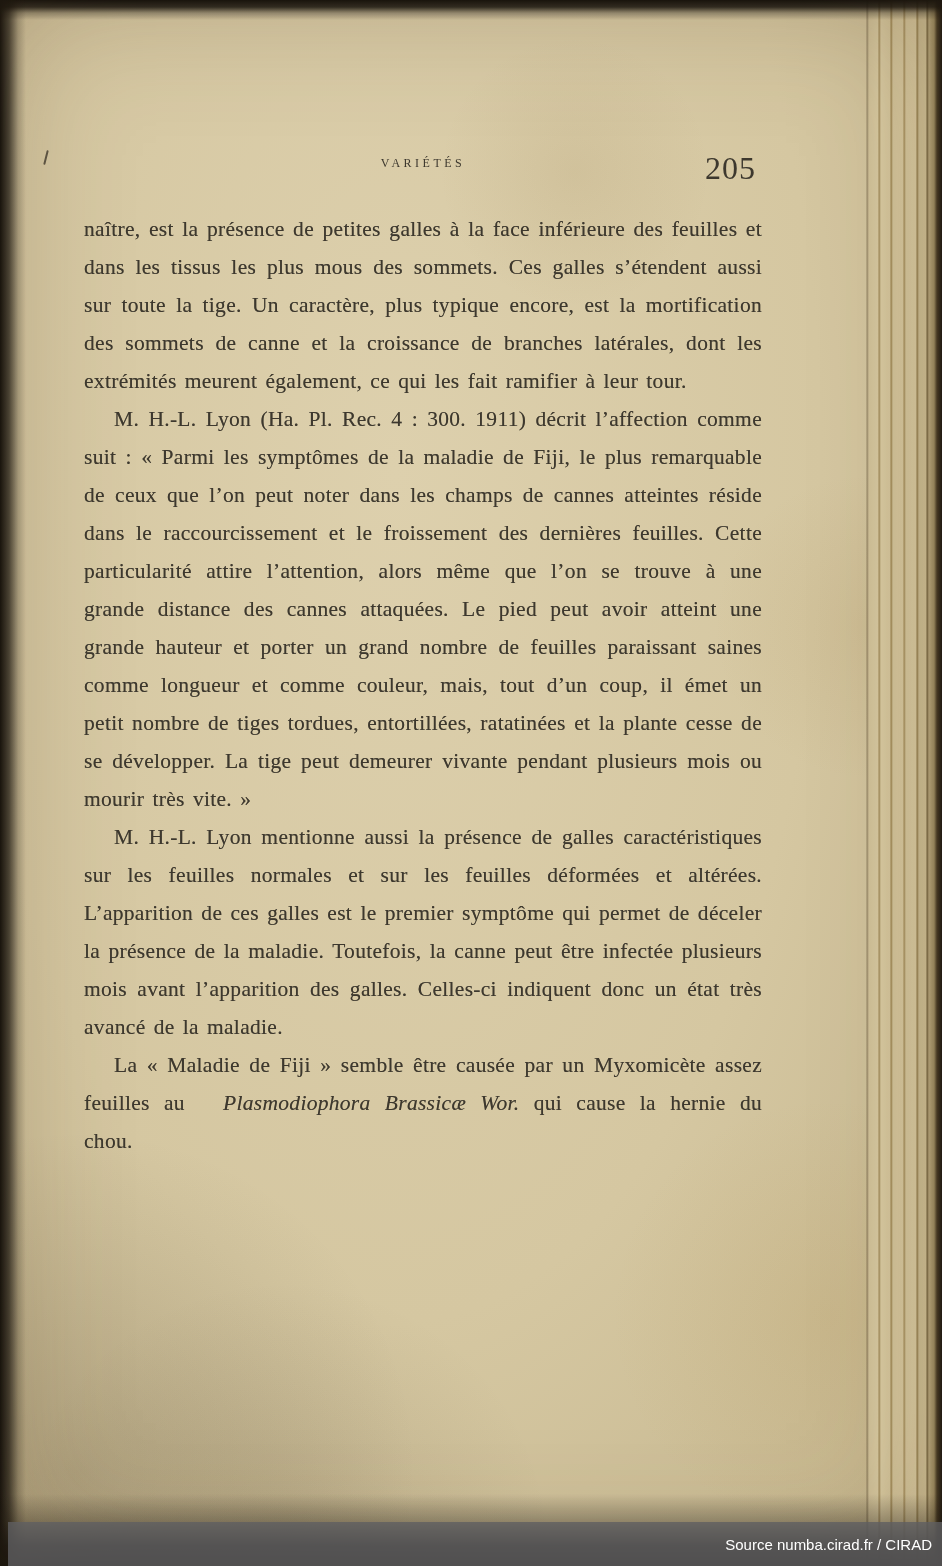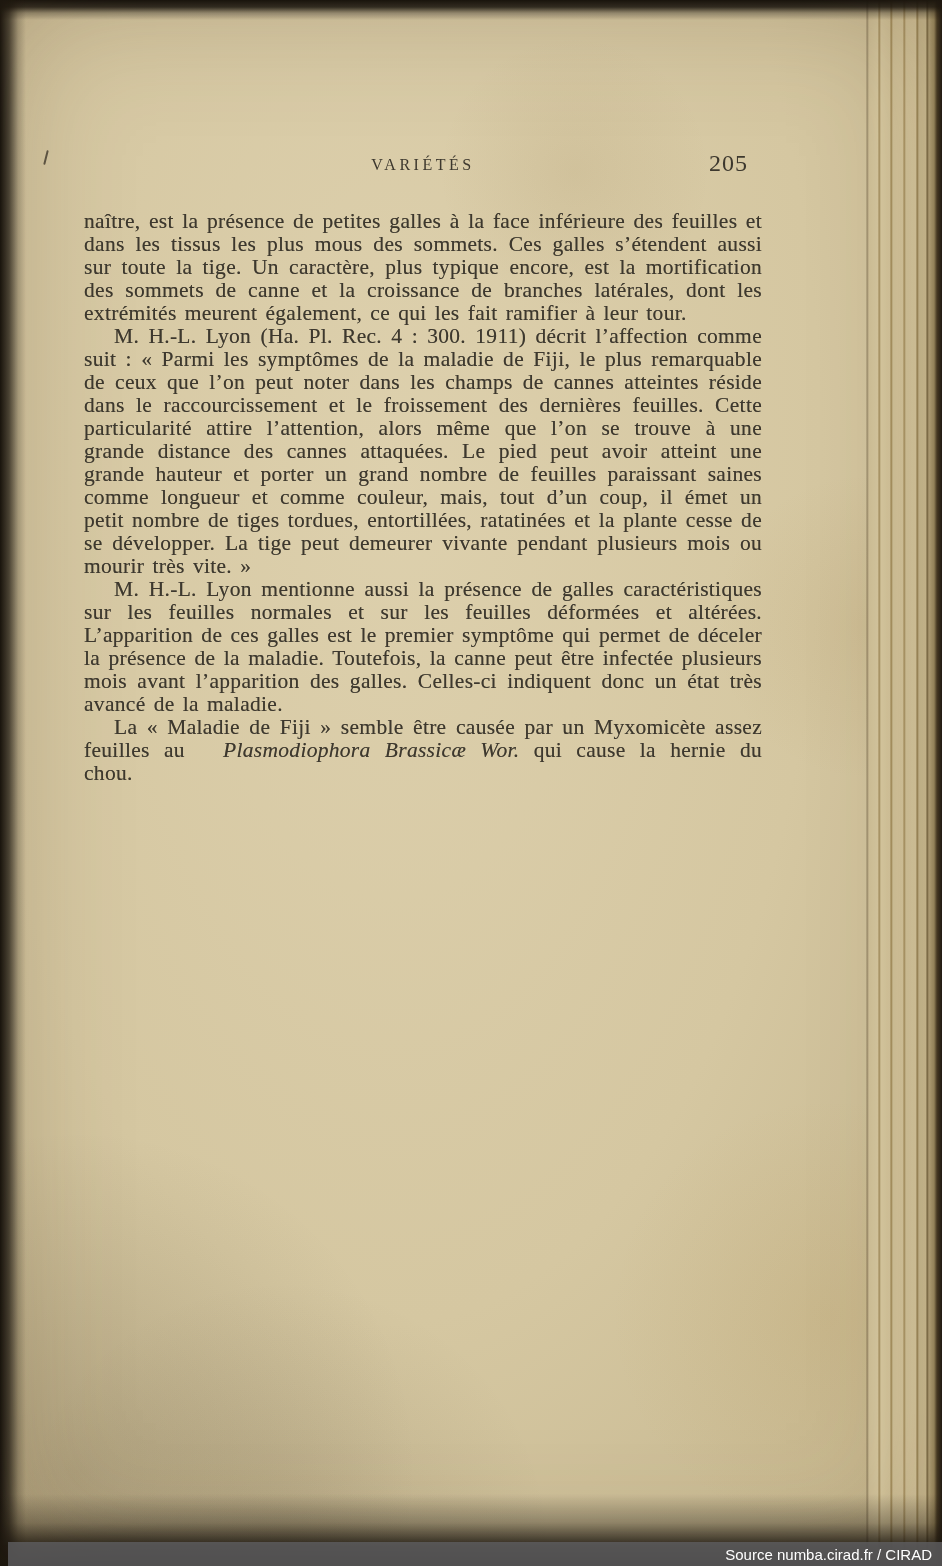--- a/index.html
+++ b/index.html
@@ -106,60 +106,60 @@
     left: 84px;
     top: 150px;
     width: 678px;
     height: 30px;
     color: var(--ink, #3d382e);
   }
   .running-title {
     position: absolute;
     left: 0; right: 0;
     text-align: center;
-    font-size: 16px;
+    font-size: 12px;
     letter-spacing: 3.5px;
     top: 6px;
   }
   .page-number {
     position: absolute;
-    right: 14px;
+    right: 6px;
     top: 0;
-    font-size: 24px;
+    font-size: 32px;
     letter-spacing: 1px;
   }
 
   
   .text-block {
     position: absolute;
     left: 84px;
     top: 210px;
     width: 678px;
     color: var(--ink, #3d382e);
     font-size: 21.5px;
-    line-height: 23px;
+    line-height: 38px;
     text-align: justify;
     letter-spacing: 0.3px;
     word-spacing: 2.5px;
     text-shadow: 0 0 0.5px rgba(61,56,46,0.55);
   }
   .text-block p {
     margin: 0;
     text-indent: 30px;
   }
   .text-block p.continuation {
     text-indent: 0;
   }
   .species { font-style: italic; margin-left: 24px; }
 
   
   .source-bar {
     position: absolute;
     left: 0; right: 0; bottom: 0;
-    height: 24px;
+    height: 44px;
     background: rgba(95,95,97,0.80);
     display: flex;
     align-items: center;
     justify-content: flex-end;
     padding-right: 10px;
     box-sizing: border-box;
     font-family: "Liberation Sans", "DejaVu Sans", sans-serif;
     font-size: 15px;
     color: var(--source-text, #ffffff);
     margin-left: 8px;

